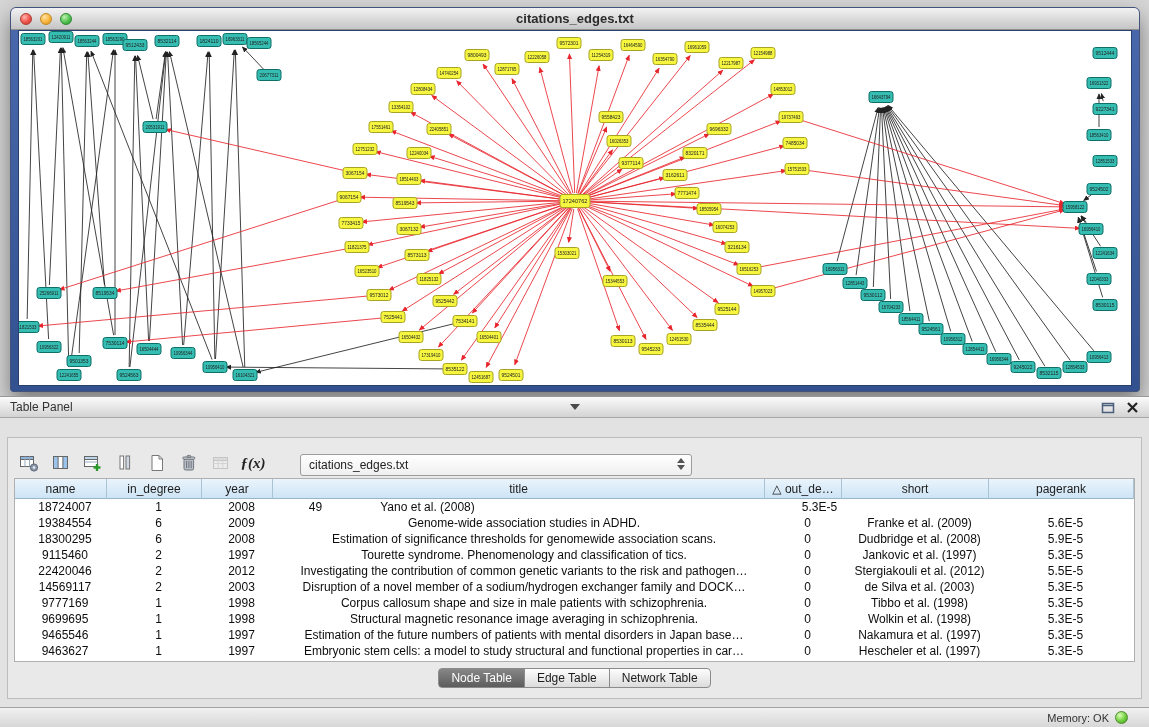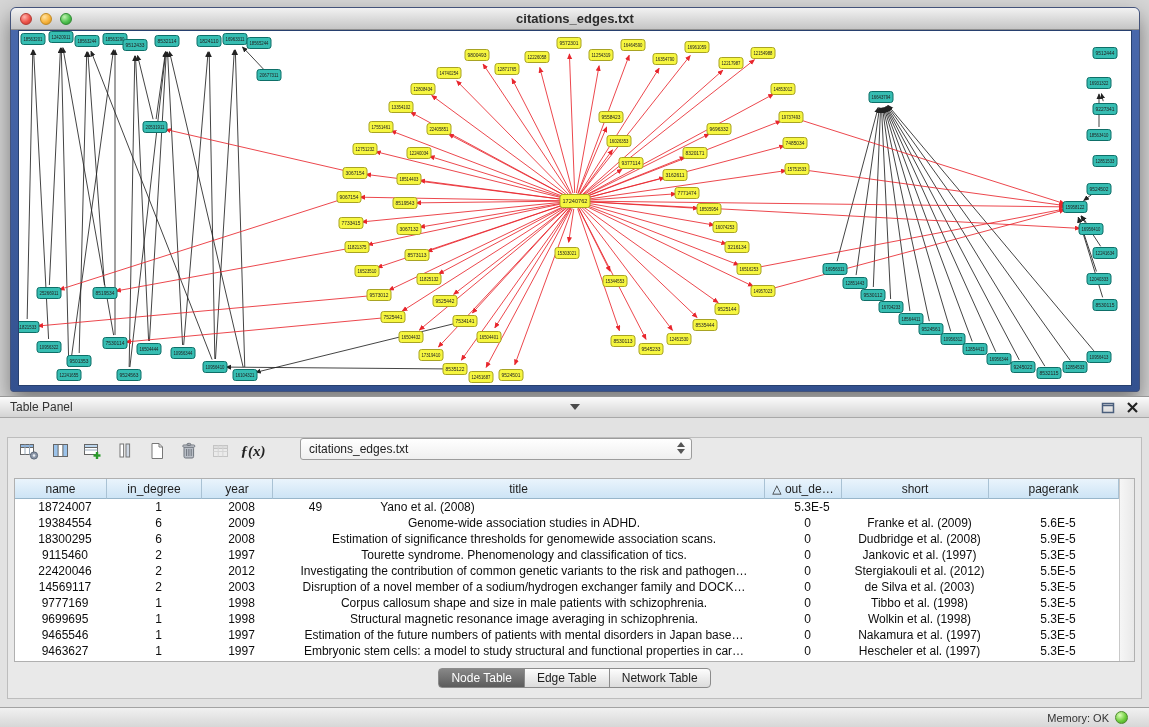--- a/index.html
+++ b/index.html
@@ -42,35 +42,35 @@
   .grip { position:absolute; left:50%; top:7px; transform:translateX(-50%);
     width:0; height:0; border-left:5px solid transparent; border-right:5px solid transparent; border-top:6px solid #4a4a4a; }
   .panel-actions { margin-left:auto; display:flex; align-items:center; gap:10px; }
   .panel-actions svg { display:block; }
 
   .panel-content {
     position:absolute; left:7px; right:7px; top:40px; bottom:8px;
     background:#e9e9e9; border:1px solid #bdbdbd;
     display:flex; flex-direction:column;
   }
-  .toolbar { height:38px; display:flex; align-items:flex-start; padding:0 8px; gap:6px; }
+  .toolbar { height:38px; display:flex; align-items:flex-end; padding:0 8px; gap:6px; }
   .tool-btn { width:26px; height:26px; display:flex; align-items:center; justify-content:center; border:none; background:transparent; cursor:default; }
   .tool-btn.disabled { opacity:.45; }
   .fx { font-family:"Liberation Serif", serif; font-style:italic; font-size:15px; color:#222; font-weight:bold; }
   .combo {
     margin-left:28px; width:392px; height:22px;
     background:linear-gradient(#ffffff,#efefef); border:1px solid #9c9c9c; border-radius:3px;
     display:flex; align-items:center; padding:0 8px; font-size:12px; color:#222; position:relative;
   }
   .combo-arrows { position:absolute; right:6px; top:3px; display:flex; flex-direction:column; gap:2px; }
   .combo-arrows i { display:block; width:0; height:0; border-left:4px solid transparent; border-right:4px solid transparent; }
   .combo-arrows .up { border-bottom:5px solid #555; }
   .combo-arrows .dn { border-top:5px solid #555; }
 
-  .table-box { margin:2px 6px 0 6px; height:184px; background:#fff; border:1px solid #b0b0b0; display:flex; }
+  .table-box { margin:2px 6px 0 6px; height:184px; background:#fff; border:1px solid #b0b0b0; display:flex;flex-direction:column; }
   .table-main { flex:1; display:flex; flex-direction:column; overflow:hidden; }
   .thead { display:flex; height:20px; }
   .th {
     background:linear-gradient(#eaf4fc,#cde4f5); border-right:1px solid #a9c2d4; border-bottom:1px solid #98b6ca;
     font-size:12px; color:#1c1c1c; display:flex; align-items:center; justify-content:center;
     white-space:nowrap; overflow:hidden;
   }
   .tbody { flex:1; }
   .trow { display:flex; height:16px; line-height:16px;text-align:center; }
   .td { font-size:12px; color:#0d0d0d; padding-left:8px; white-space:nowrap; overflow:hidden; }

